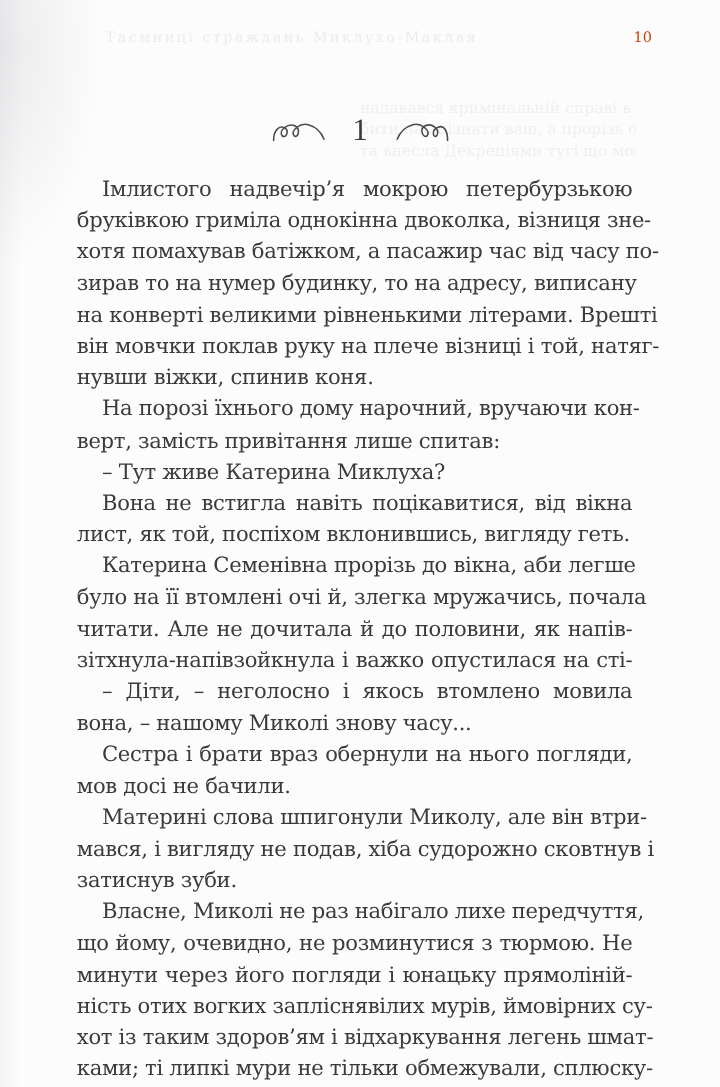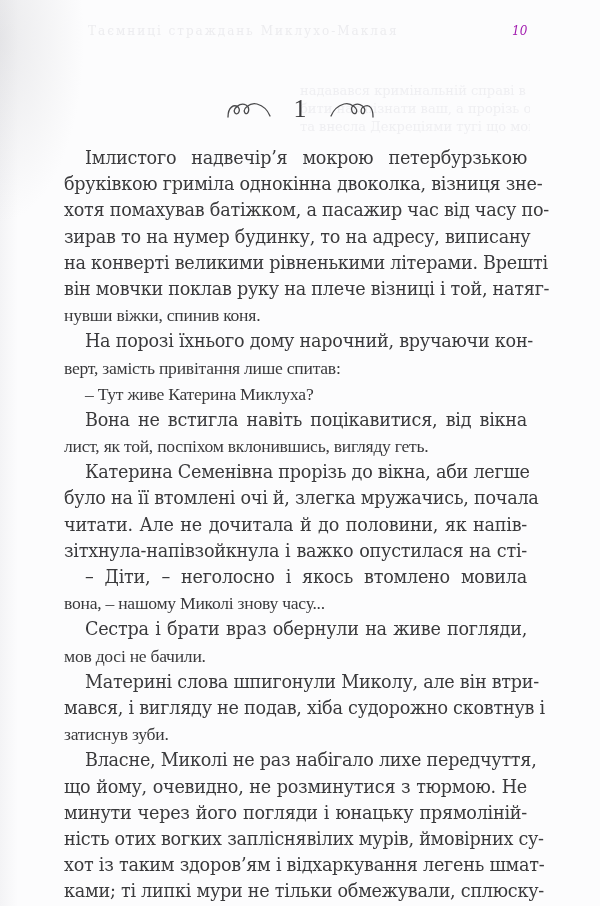--- a/index.html
+++ b/index.html
@@ -24,24 +24,23 @@
       left: 88px; top: 24px;
       width: 440px;
       font-size: 12px;
       letter-spacing: 2px;
       color: #ececef;
       white-space: nowrap;
       overflow: hidden;
     }
     .bleed-page-num {
       position: absolute;
-      left: 512px; top: 24px;
+      left: 528px; top: 24px;
       font-size: 12px;
-      color: #a21caf;
-      font-style: italic;
+      color: #c2410c;
     }
     .bleed-lines {
       position: absolute;
       left: 300px; top: 82px;
       width: 230px;
       font-size: 13px;
       line-height: 18px;
       color: #efeff2;
       white-space: nowrap;
       overflow: hidden;
@@ -71,21 +70,21 @@
       display: block;
       height: 26.2px;
       line-height: 26.2px;
       font-size: 17.6px;
       white-space: nowrap;
       text-align: justify;
       text-align-last: justify;
       letter-spacing: -0.25px;
     }
     .line.indent { padding-left: 21px; }
-    .line.last { text-align-last: left; font-family: Liberation Serif, serif; }
+    .line.last { text-align-last: left; }
   </style>
 </head>
 <body>
 
 <div class="page-shade"></div>
 
 <div class="running-head">Таємниці страждань Миклухо-Маклая</div>
 <div class="bleed-page-num">10</div>
 <div class="bleed-lines">
   <div>надавався кримінальній справі в Реймській про-</div>
@@ -115,21 +114,21 @@
   <span class="line last">верт, замість привітання лише спитав:</span>
   <span class="line indent last">– Тут живе Катерина Миклуха?</span>
   <span class="line indent">Вона не встигла навіть поцікавитися, від вікна</span>
   <span class="line last">лист, як той, поспіхом вклонившись, вигляду геть.</span>
   <span class="line indent">Катерина Семенівна прорізь до вікна, аби легше</span>
   <span class="line">було на її втомлені очі й, злегка мружачись, почала</span>
   <span class="line">читати. Але не дочитала й до половини, як напів-</span>
   <span class="line">зітхнула-напівзойкнула і важко опустилася на сті-</span>
   <span class="line indent">– Діти, – неголосно і якось втомлено мовила</span>
   <span class="line last">вона, – нашому Миколі знову часу...</span>
-  <span class="line indent">Сестра і брати враз обернули на живе погляди,</span>
+  <span class="line indent">Сестра і брати враз обернули на нього погляди,</span>
   <span class="line last">мов досі не бачили.</span>
   <span class="line indent">Материні слова шпигонули Миколу, але він втри-</span>
   <span class="line">мався, і вигляду не подав, хіба судорожно сковтнув і</span>
   <span class="line last">затиснув зуби.</span>
   <span class="line indent">Власне, Миколі не раз набігало лихе передчуття,</span>
   <span class="line">що йому, очевидно, не розминутися з тюрмою. Не</span>
   <span class="line">минути через його погляди і юнацьку прямоліній-</span>
   <span class="line">ність отих вогких запліснявілих мурів, ймовірних су-</span>
   <span class="line">хот із таким здоров’ям і відхаркування легень шмат-</span>
   <span class="line">ками; ті липкі мури не тільки обмежували, сплюску-</span>

